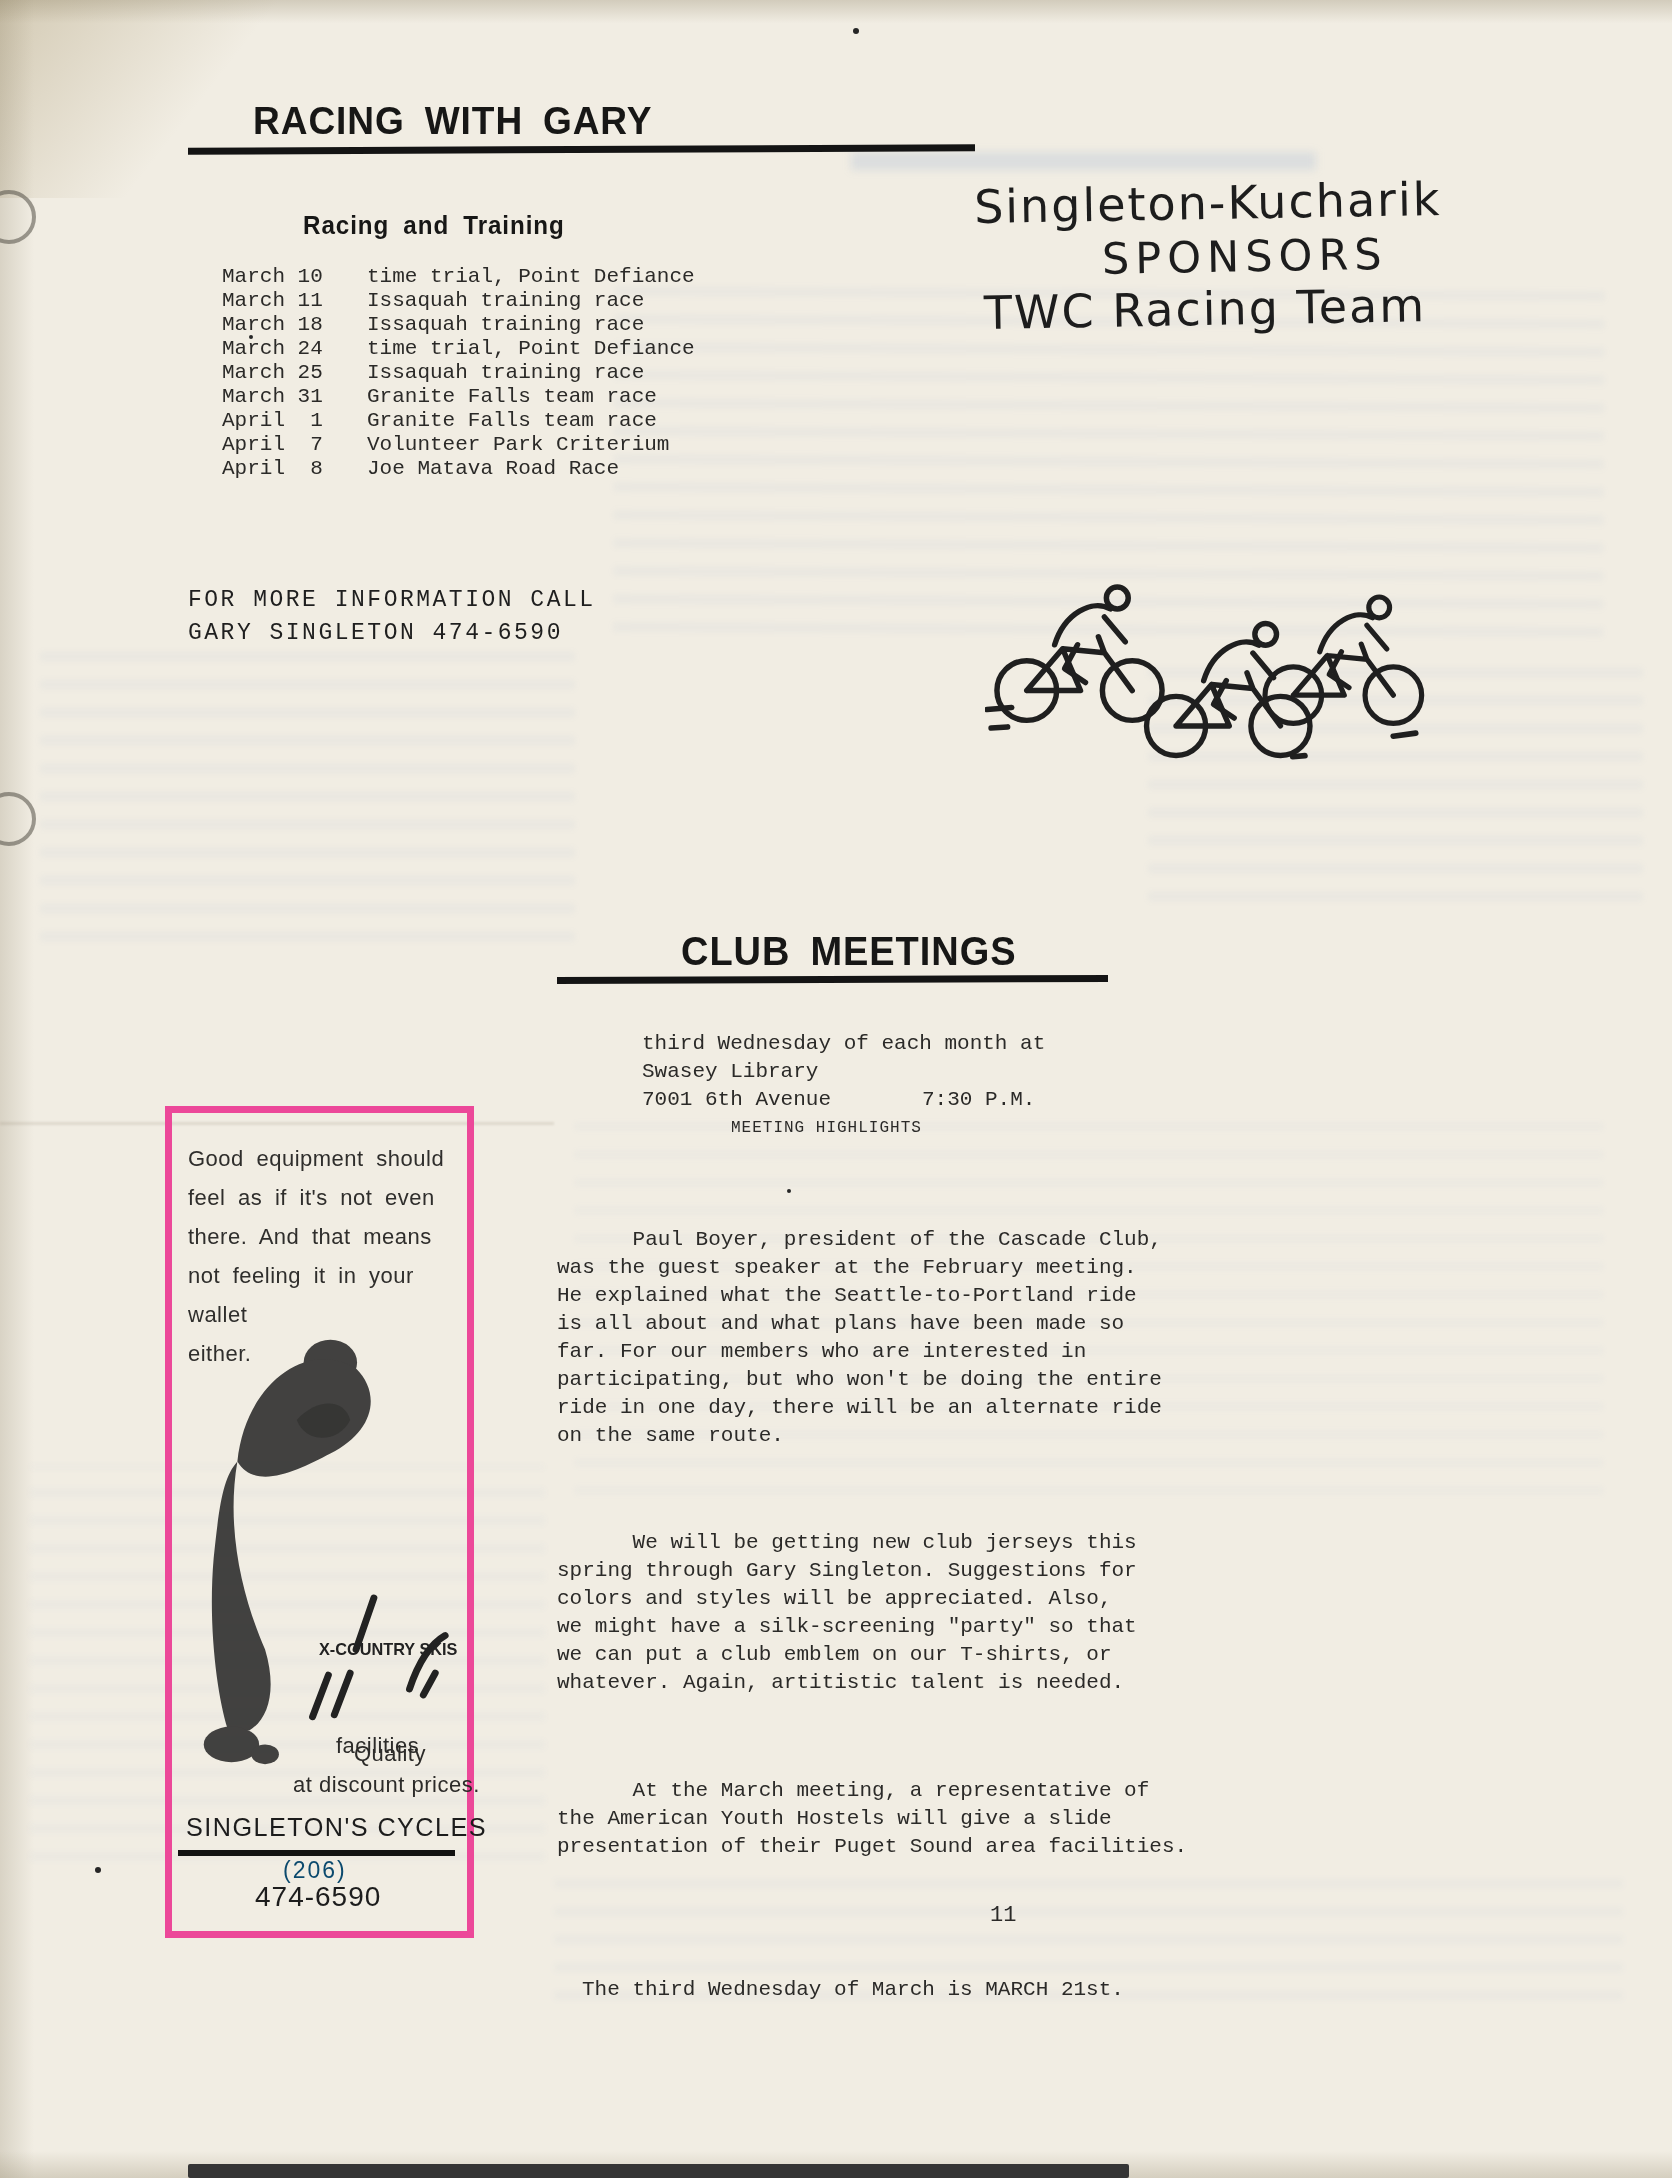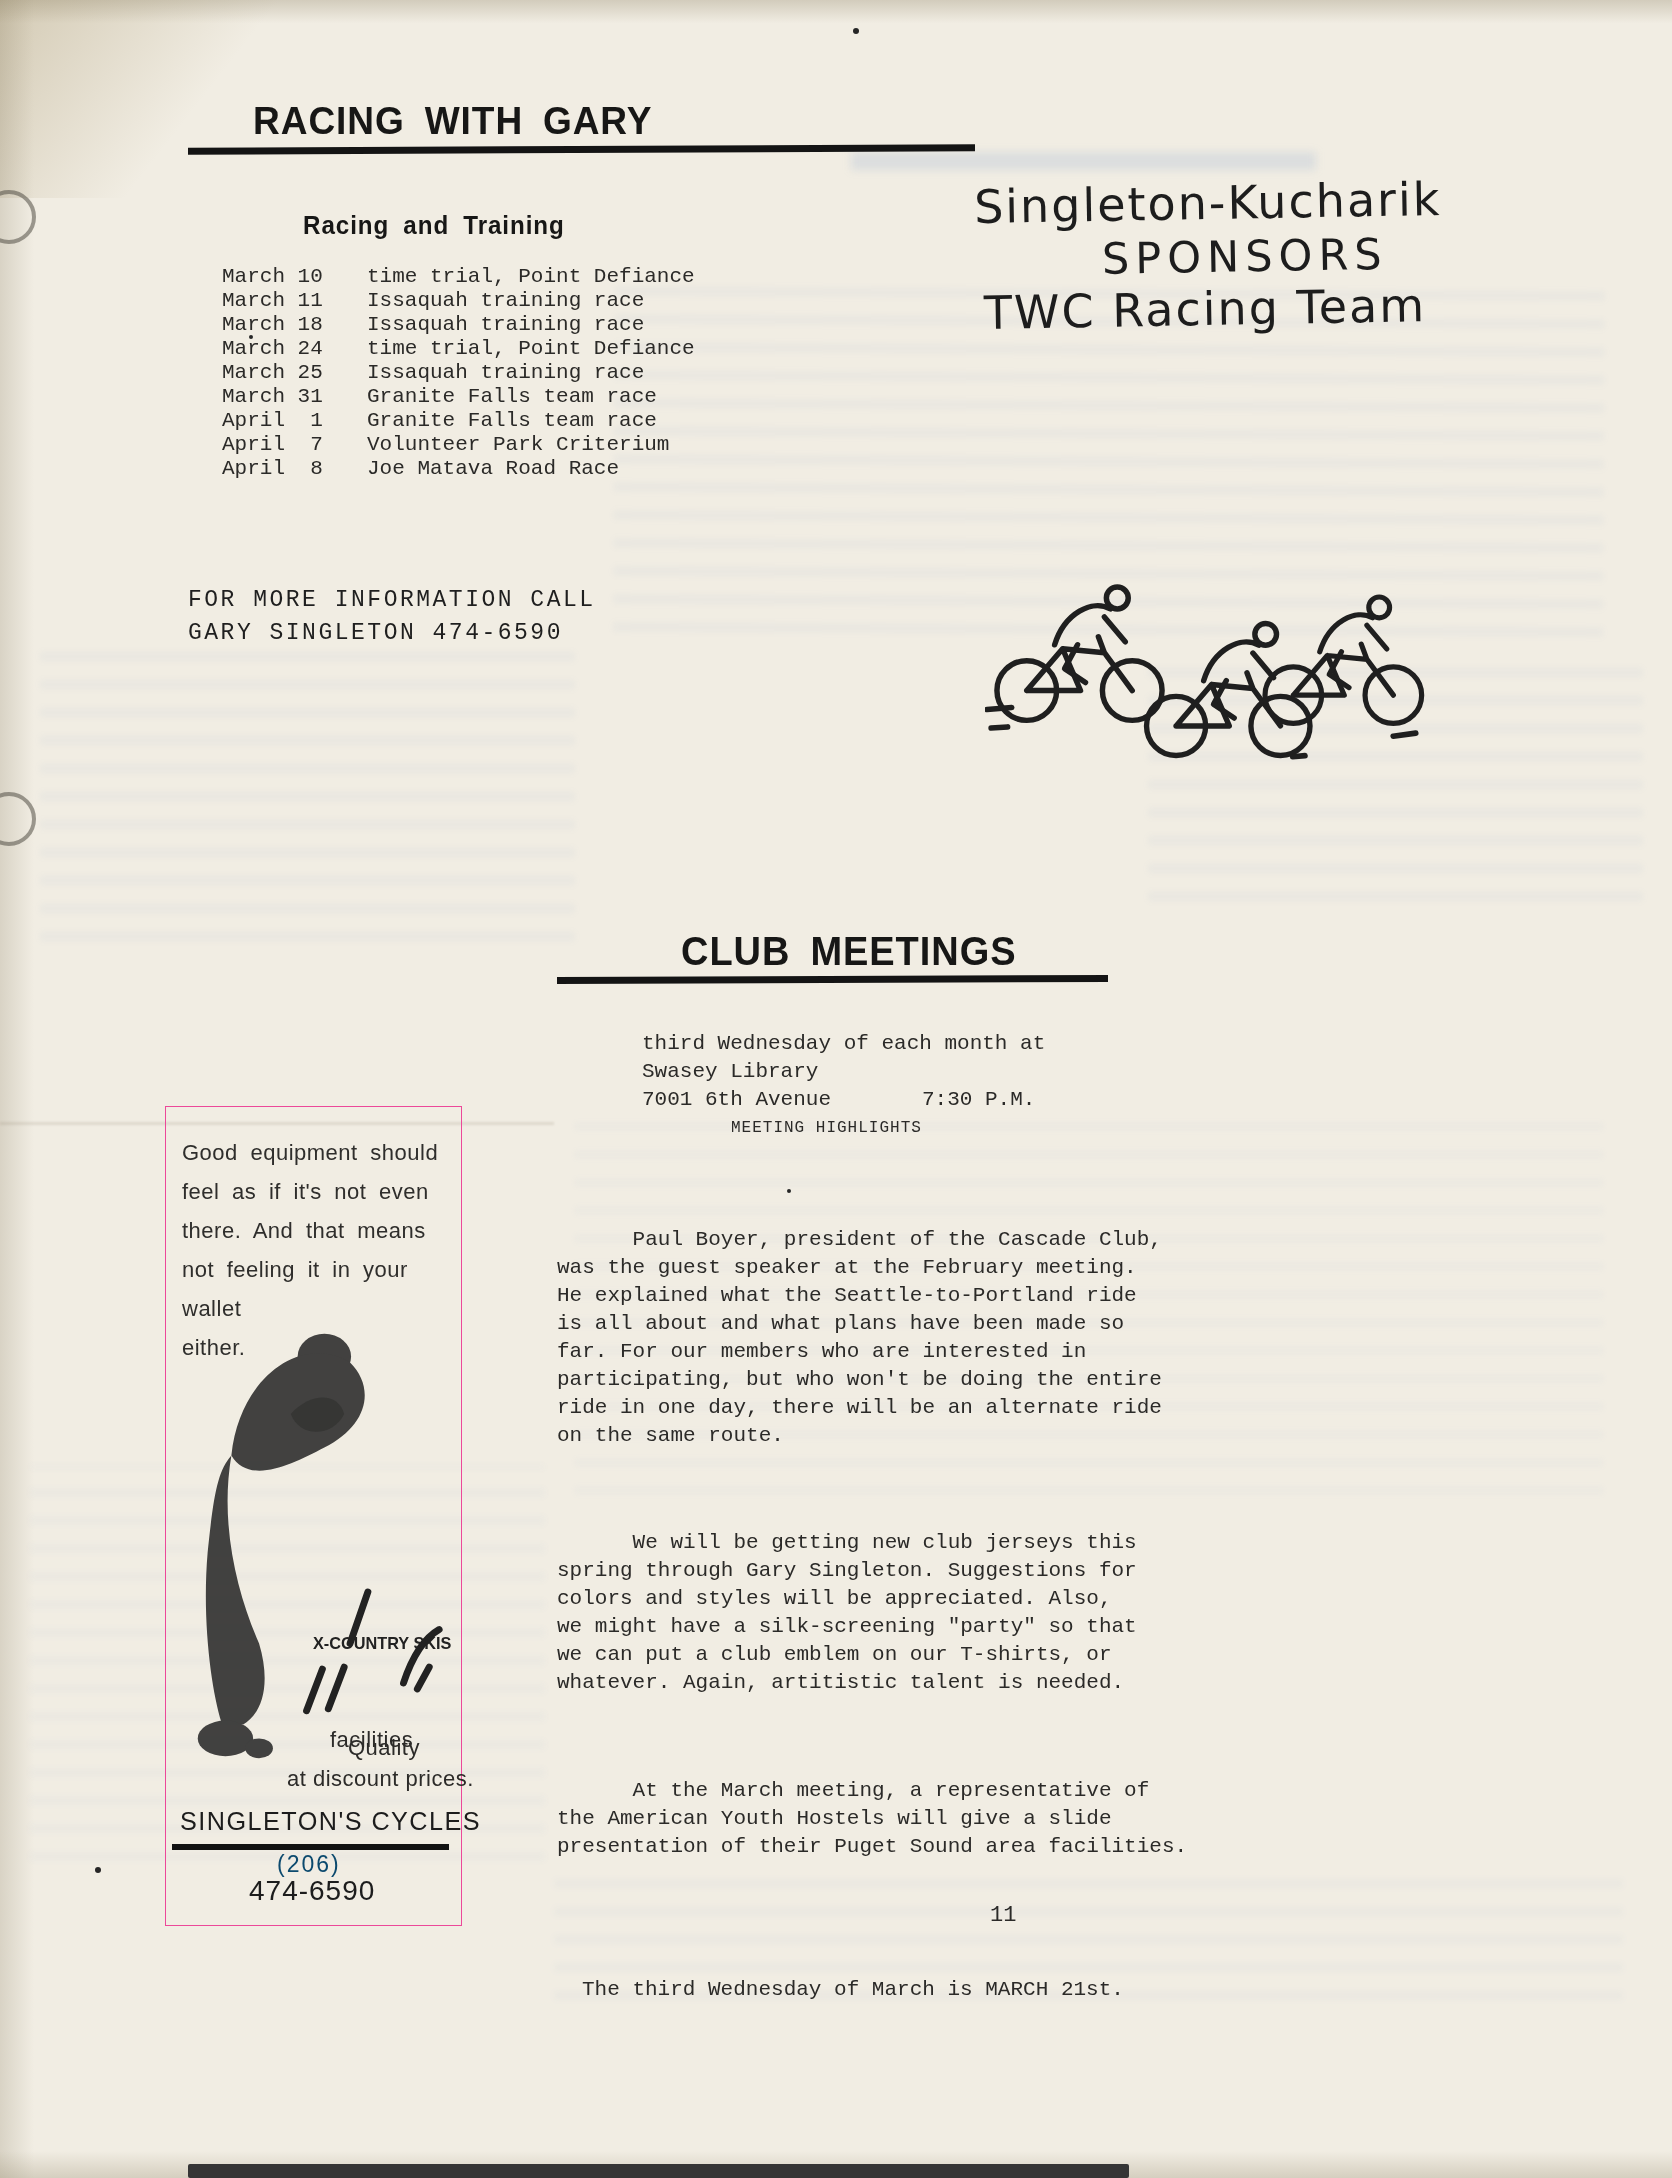--- a/index.html
+++ b/index.html
@@ -33,21 +33,21 @@
   .headline{font-family:"Liberation Sans", sans-serif;font-weight:700;color:#171716;
     transform:scaleX(0.95);transform-origin:left top;letter-spacing:1px;word-spacing:9px;white-space:nowrap;}
   .rule{position:absolute;background:#141414;}
   .pre{white-space:pre-line;}
   .abs{position:absolute;}
 
   .hand{font-family:"DejaVu Sans", sans-serif;color:#1d1d1d;white-space:nowrap;}
 
   
   .adbox{position:absolute;left:165px;top:1106px;width:295px;height:818px;
-    border:1px solid #ec4899;background:transparent;}
+    border:7px solid #ec4899;background:transparent;}
   .ad-tagline{position:absolute;left:16px;top:26px;font-size:22px;line-height:39px;
     letter-spacing:0.5px;word-spacing:6px;color:#2f2e2c;white-space:pre-line;}
   .ad-product{position:absolute;left:147px;top:527px;font-size:16.3px;font-weight:700;color:#222;white-space:nowrap;}
   .ad-pitch{position:absolute;font-size:22px;color:#2c2b29;white-space:nowrap;letter-spacing:0.5px;}
   .ad-store{position:absolute;left:14px;top:699px;font-size:26px;color:#1c1c1c;letter-spacing:1.5px;white-space:nowrap;
     transform:scaleX(0.97);transform-origin:left top;}
   .ad-rule{position:absolute;left:6px;top:737px;width:277px;height:6px;background:#121212;}
   .ad-phone-area{position:absolute;left:111px;top:744px;font-size:23px;color:#0c4a6e;letter-spacing:2px;}
   .ad-phone{position:absolute;left:83px;top:768px;font-size:28px;color:#1d1d1d;letter-spacing:1px;}
 

